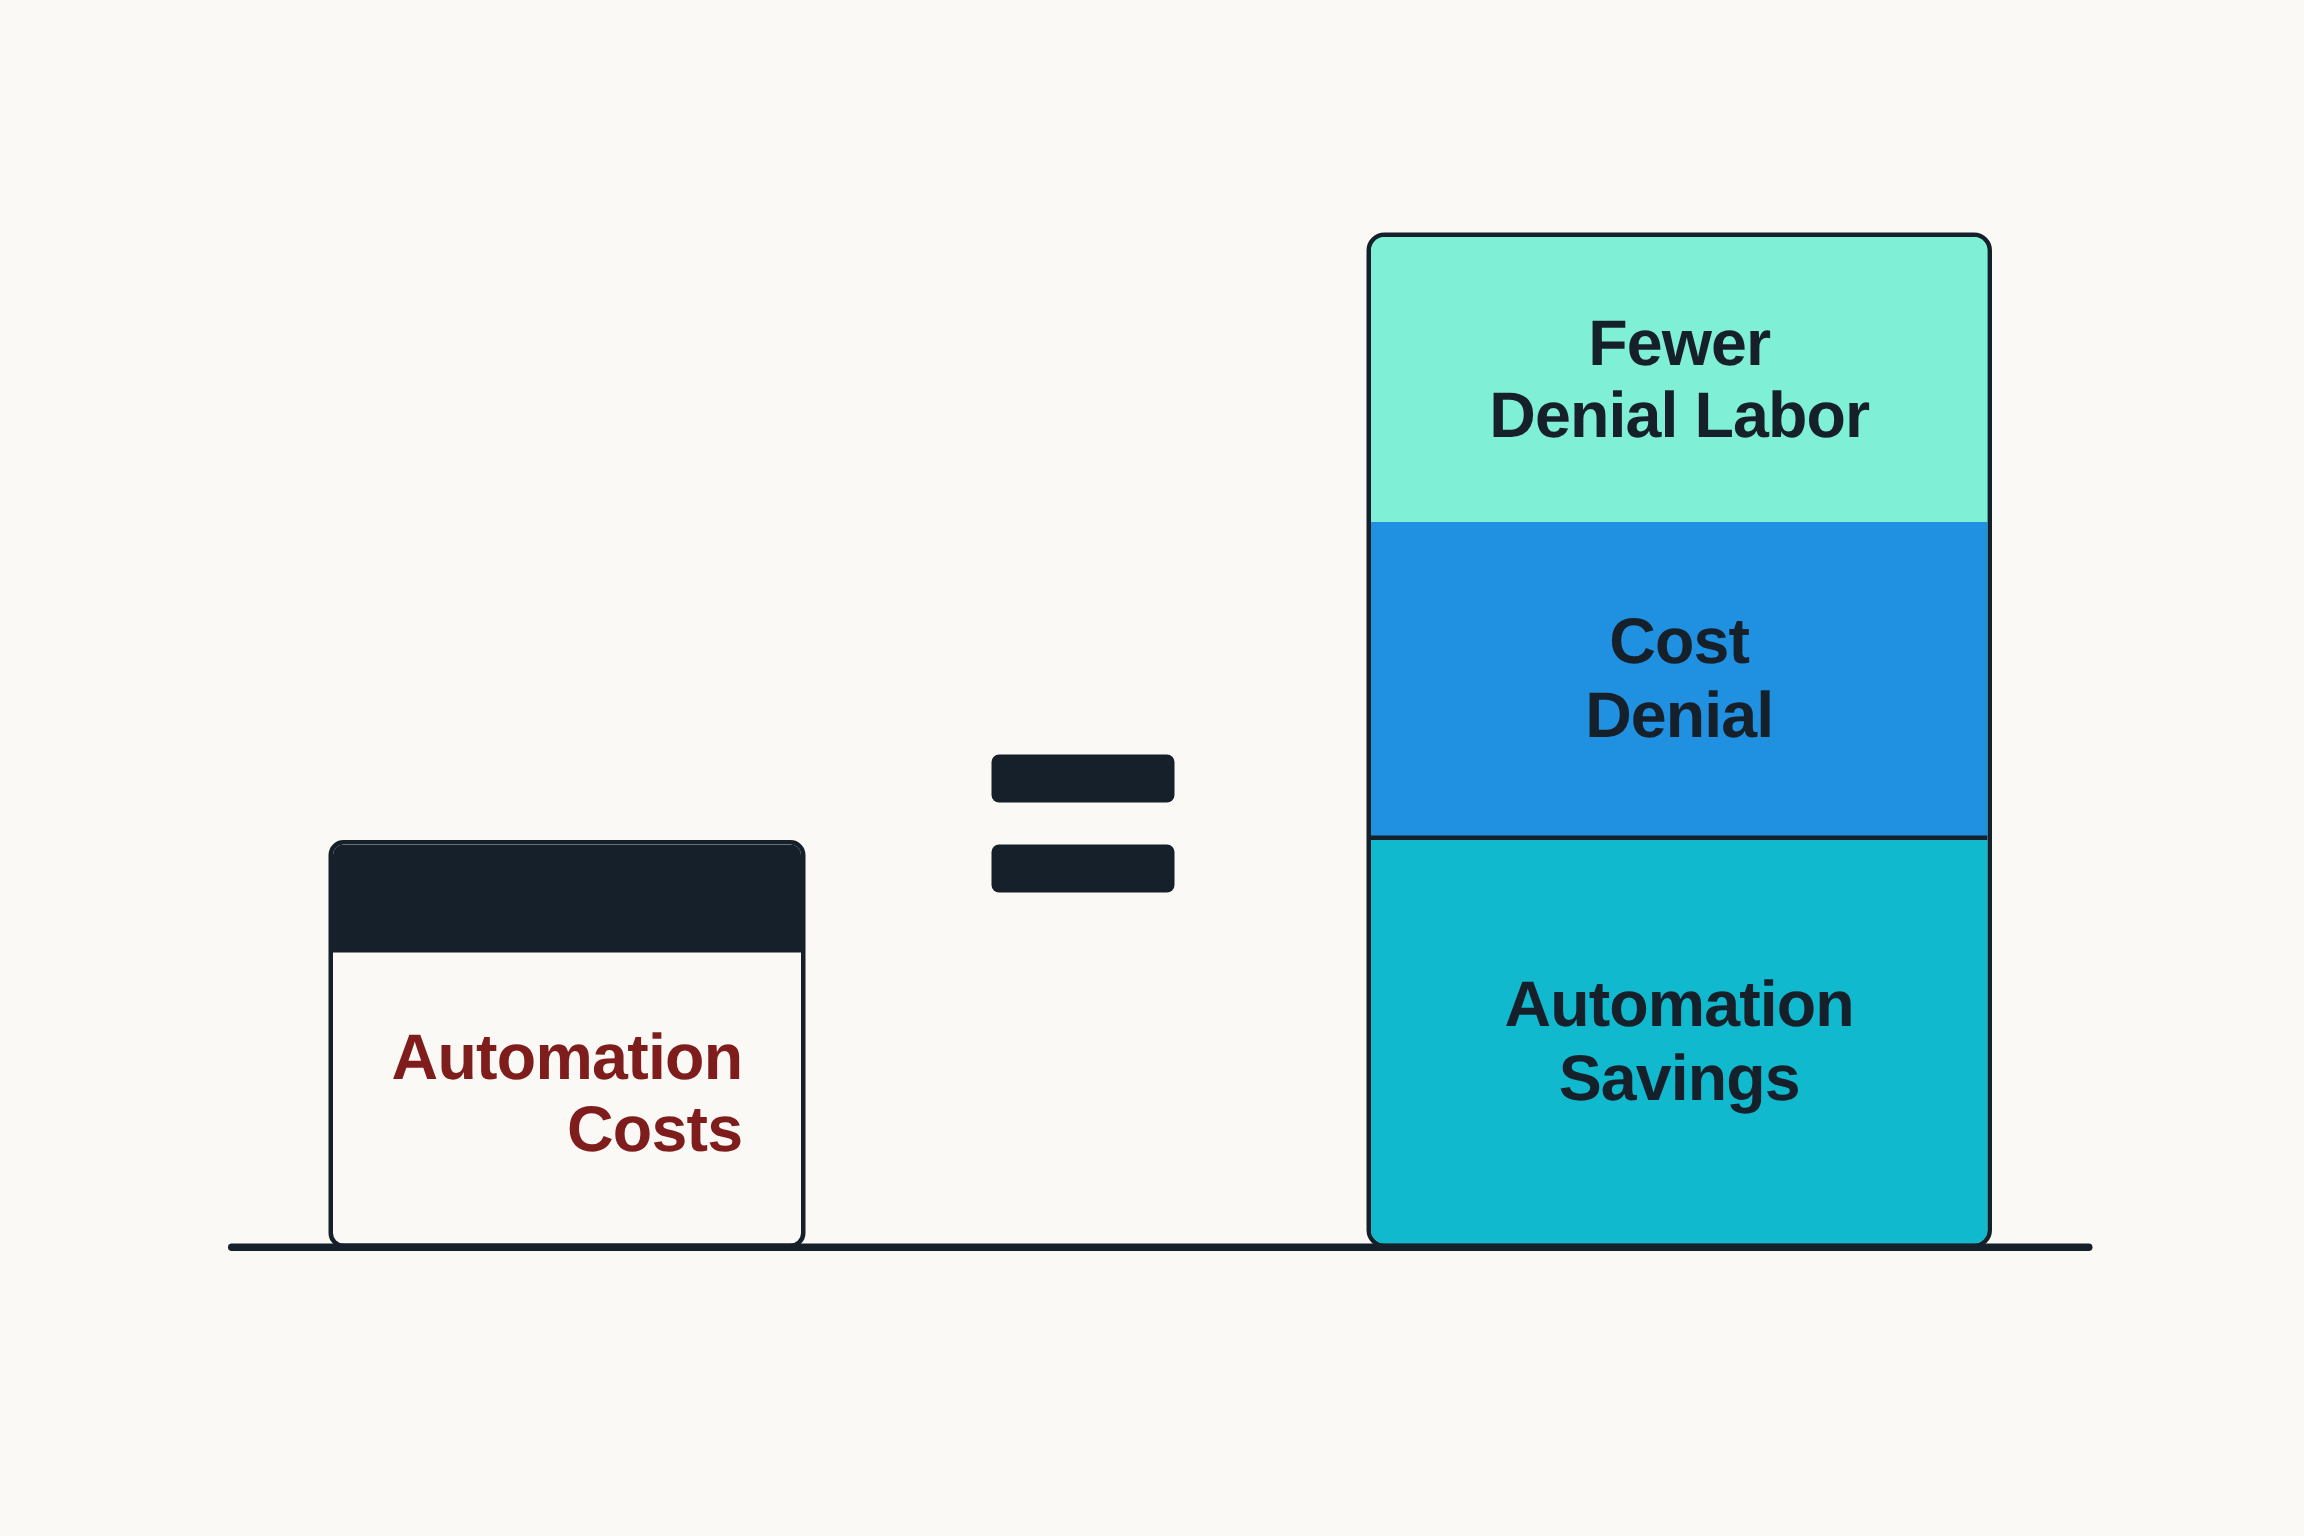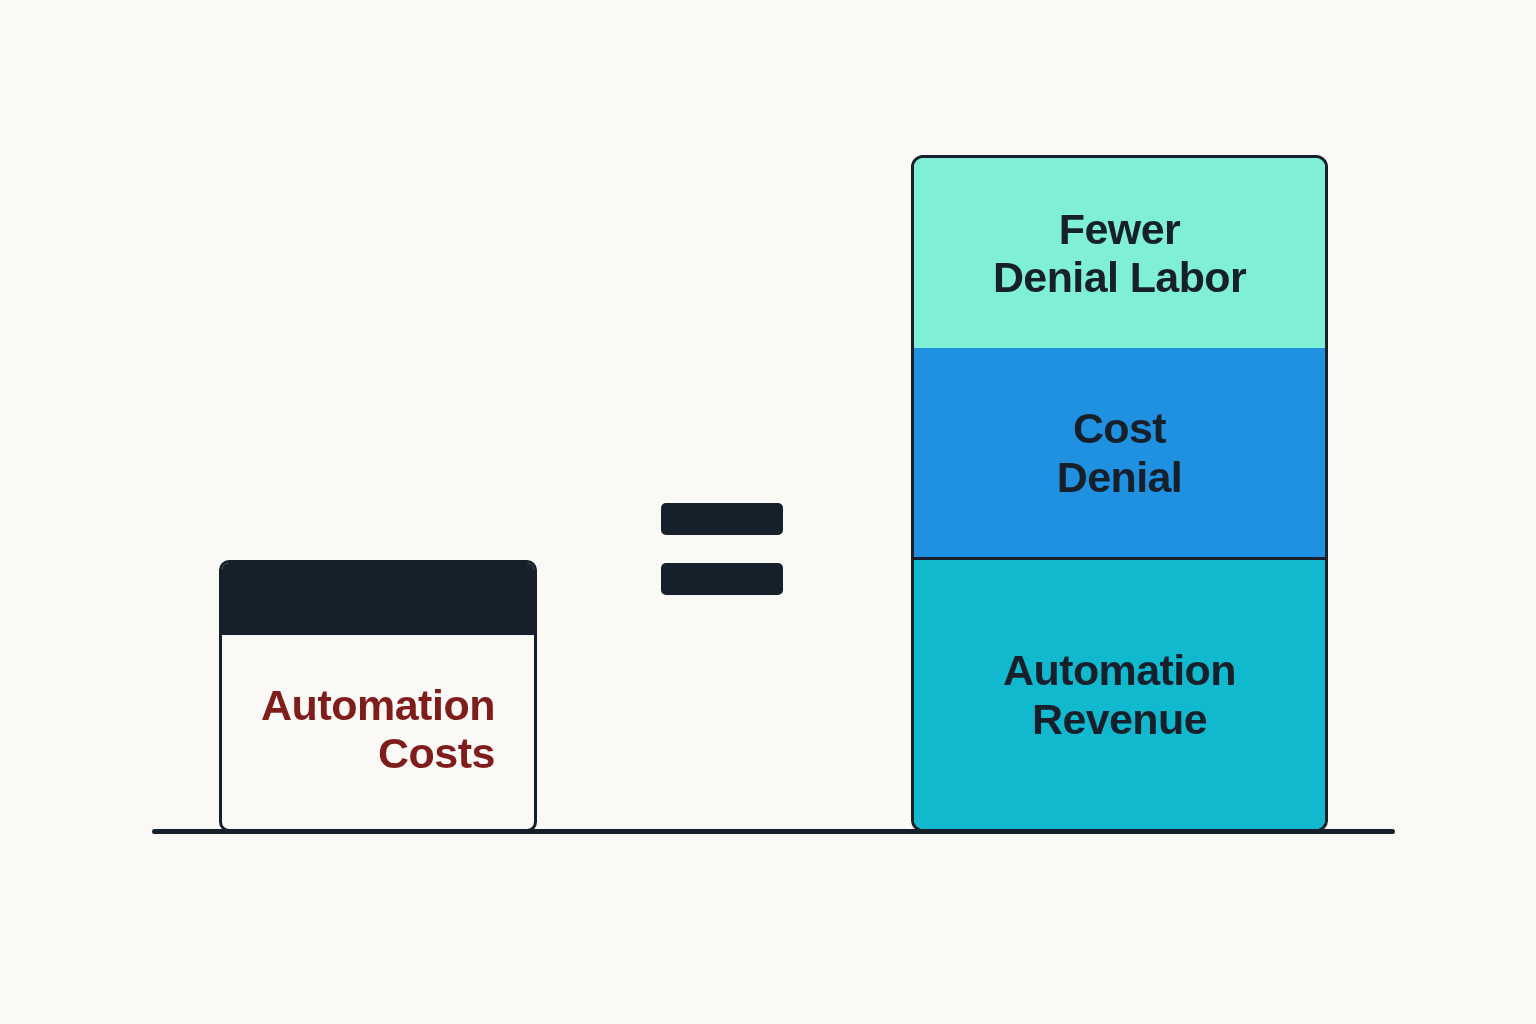--- a/index.html
+++ b/index.html
@@ -154,21 +154,21 @@
     <div class="seg labor">
       <div class="seg-label">
         <span>Cost</span><br>
         <span>Denial</span>
       </div>
     </div>
 
     <div class="seg revenue">
       <div class="seg-label">
         <span>Automation</span><br>
-        <span>Revenue</span>
+        <span>Savings</span>
       </div>
     </div>
 
   </div>
 
   <div class="baseline"></div>
 
 </div>
 
 </body></html>

